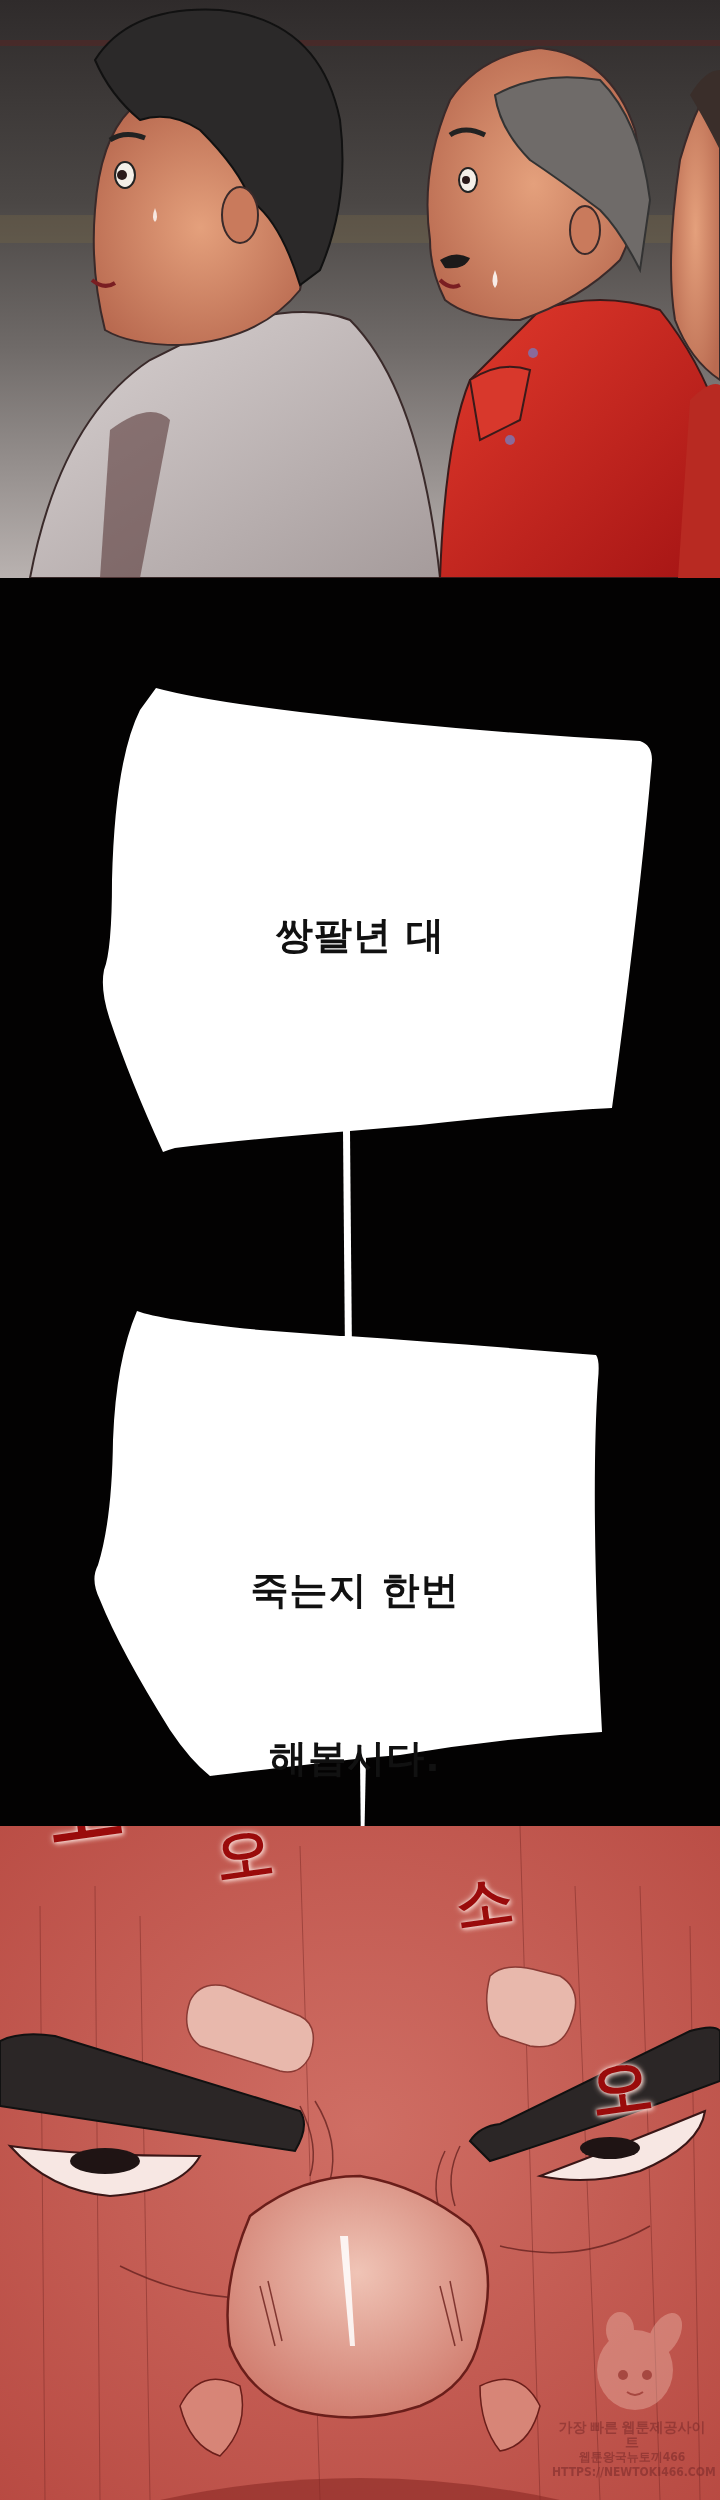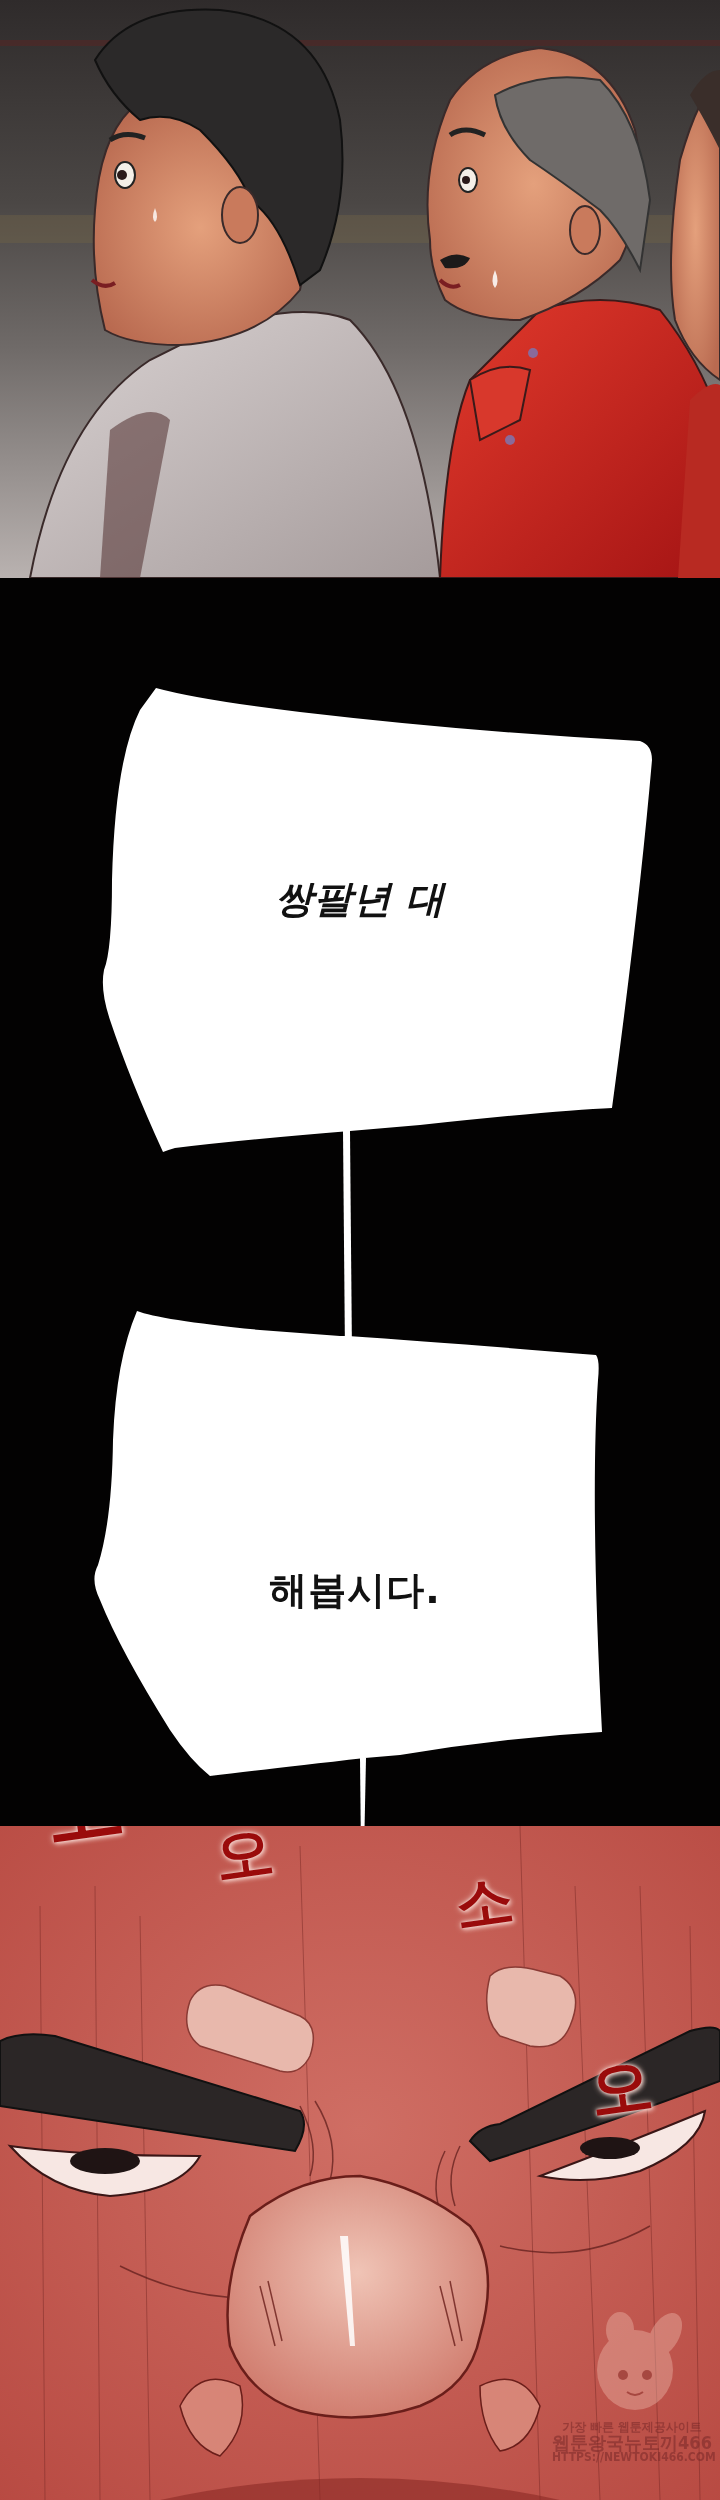--- a/index.html
+++ b/index.html
@@ -30,22 +30,22 @@
   }
   .watermark {
     position: absolute;
     left: 552px; top: 2420px; width: 160px;
     text-align: center;
     color: rgba(120, 40, 40, .55);
     font-weight: bold;
     line-height: 15px;
     font-family: "DejaVu Sans Condensed", "DejaVu Sans", sans-serif;
   }
-  .watermark .l1 { font-size: 12px; }
-  .watermark .l2 { font-size: 18px; }
+  .watermark .l1 { font-size: 14px; font-family: Liberation Serif, serif; }
+  .watermark .l2 { font-size: 12px; }
   .watermark .l3 { font-size: 12px; }
   .mascot {
     position: absolute; left: 575px; top: 2310px; width: 120px; height: 110px;
     opacity: .45;
   }
 </style>
 </head>
 <body>
 
 <div class="panel" id="panel-top">
@@ -106,27 +106,28 @@
   </svg>
 </div>
 
 <div>
   <svg style="position:absolute;left:0;top:0" width="720" height="1826" viewBox="0 0 720 1826">
     <path d="M156 688 Q200 700 300 712 Q470 732 640 741 Q652 745 652 760 Q640 900 612 1108 Q560 1110 420 1125 L350 1131 Q240 1140 175 1148 Q168 1150 163 1152 Q130 1080 110 1020 Q100 990 104 970 Q112 950 112 880 Q115 760 140 710 Z" fill="#ffffff"></path>
     <path d="M343 1131 L350 1131 L352 1355 L345 1355 Z" fill="#ffffff"></path>
     <path d="M137 1311 Q160 1320 260 1330 L340 1336 L345 1336 L348 1336 Q450 1343 596 1355 Q600 1360 598 1380 Q590 1500 602 1732 Q500 1738 400 1755 L365 1758 Q260 1770 210 1776 Q190 1760 170 1730 Q120 1650 100 1600 Q90 1580 98 1565 Q112 1520 113 1440 Q116 1360 137 1311 Z" fill="#ffffff"></path>
     <path d="M360 1758 L366 1758 L362 1950 Z" fill="#ffffff"></path>
   </svg>
-  <div class="bubble-text" style="left:210px; top:759px; width:300px;font-style:italic;">
+  <div class="bubble-text" style="left:210px; top:795px; width:300px;">
     <div>쌍팔년 대</div>
   </div>
 </div>
 
 <div>
   <div class="bubble-text" style="left:205px; top:1450px; width:300px;">
+    <div>죽는지 한번</div>
     <div>해봅시다.</div>
   </div>
 </div>
 
 <div class="panel" id="panel-bottom">
   <svg width="720" height="674" viewBox="0 0 720 674">
     <defs>
       <radialGradient id="faceBg" cx="0.5" cy="0.45" r="0.75">
         <stop offset="0" stop-color="#cf6e64"></stop>
         <stop offset="1" stop-color="#b84a42"></stop>

